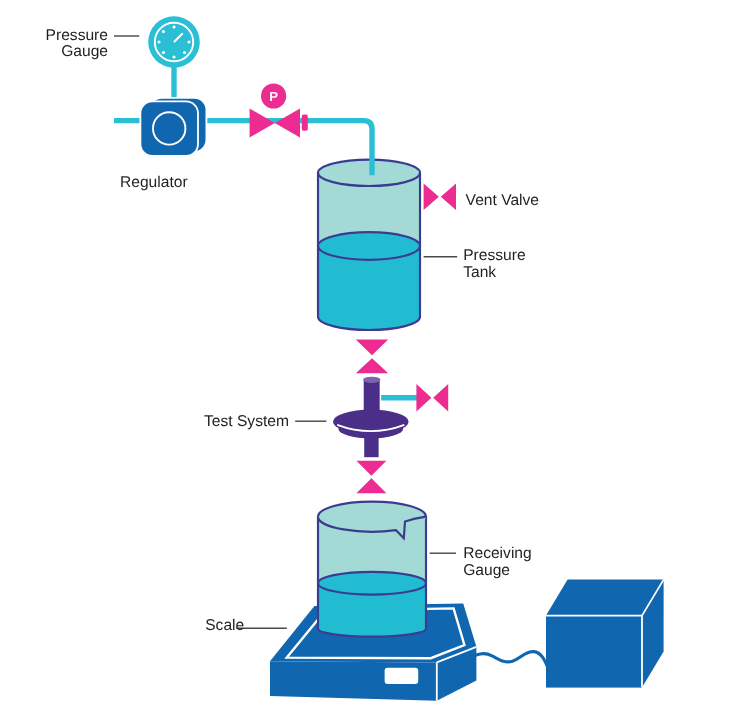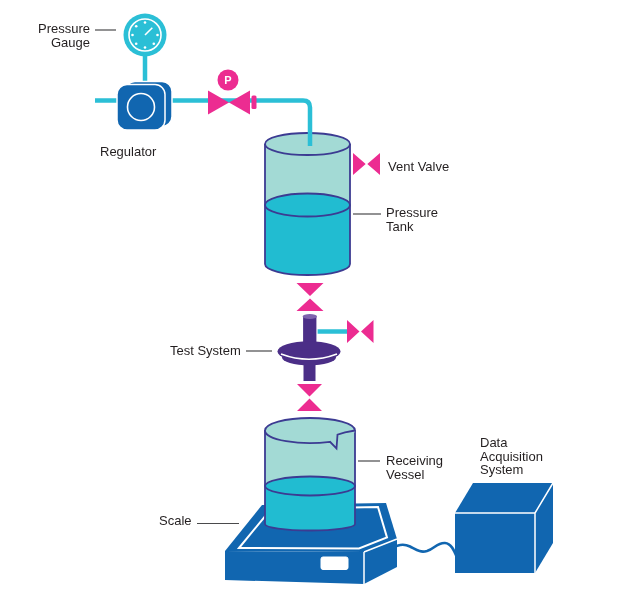--- a/index.html
+++ b/index.html
@@ -131,19 +131,16 @@
 </svg>
 
 <div class="label right" style="left:34px;top:22px;width:56px;">Pressure
 Gauge</div>
 <div class="label" style="left:100px;top:133px;margin-top:12px;">Regulator</div>
 <div class="label" style="left:388px;top:160px;">Vent Valve</div>
 <div class="label" style="left:386px;top:206px;">Pressure
 Tank</div>
 <div class="label" style="left:170px;top:344px;">Test System</div>
 <div class="label" style="left:386px;top:454px;">Receiving
-Vessel</div>
-<div class="label" style="left:159px;top:514px;">Scale</div>
-<div class="label" style="left:480px;top:436px;">Data
-Acquisition
-System</div>
+Gauge</div>
+<div class="label" style="left:171px;top:514px;">Scale</div>
 
 </div>
 
 </body></html>

